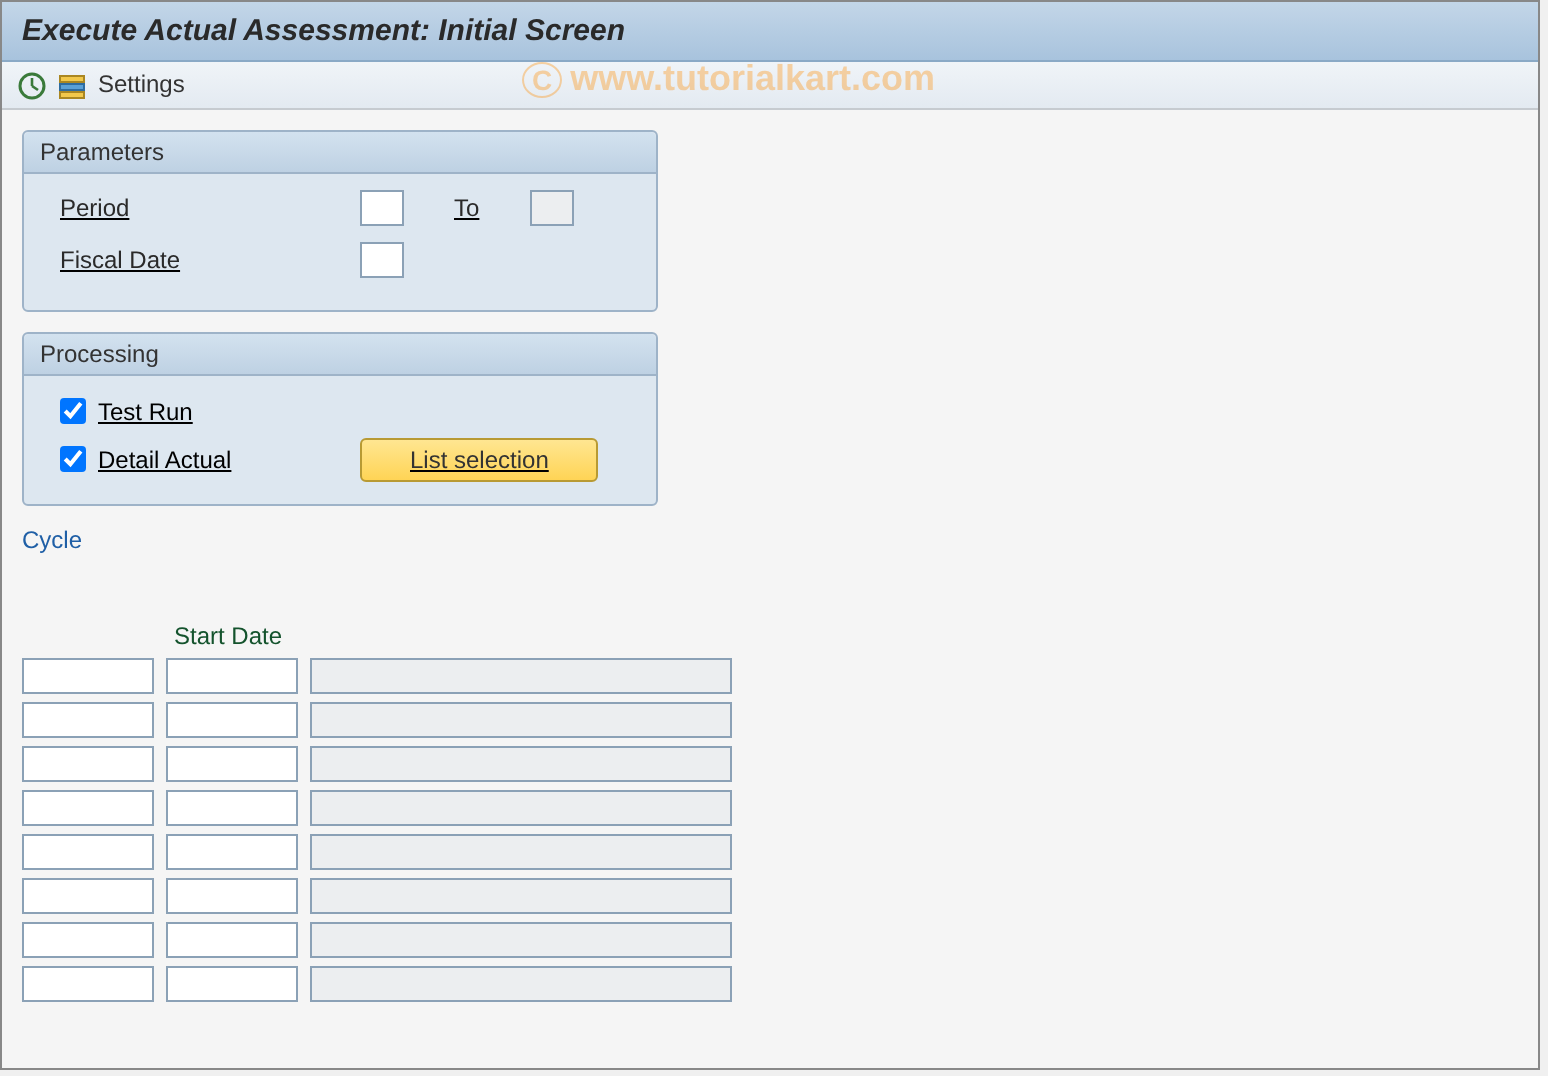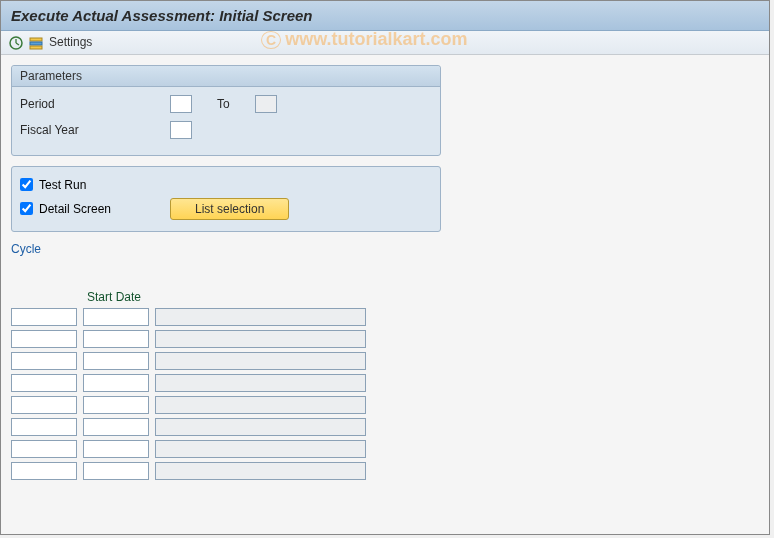--- a/index.html
+++ b/index.html
@@ -37,36 +37,37 @@
       gap: 6px;
       font-size: 12px;
       color: #333;
     }
     .toolbar svg { vertical-align: middle; }
     .toolbar span.settings-label { cursor: pointer; }
     .content {
       padding: 10px 10px;
     }
     .panel {
-      width: 430px;
+      width: 318px;
       background: #dde7f0;
       border: 1px solid #9eb3c8;
       border-radius: 3px;
       margin-bottom: 10px;
     }
     .panel-header {
       background: linear-gradient(to bottom, #d3e2ef, #bed1e3);
       border-bottom: 1px solid #9eb3c8;
       padding: 3px 8px;
       font-size: 12px;
       color: #333;
       border-radius: 3px 3px 0 0;
     }
     .panel-body {
-      padding: 6px 8px 10px 8px;
+      padding: 6px 8px 10px 18px;
+      text-decoration: underline;
     }
     .form-row {
       display: flex;
       align-items: center;
       margin-bottom: 4px;
       height: 22px;
     }
     .form-label {
       width: 150px;
       color: #2a2a2a;
@@ -185,38 +186,39 @@
     <div class="panel">
       <div class="panel-header">Parameters</div>
       <div class="panel-body">
         <div class="form-row">
           <span class="form-label">Period</span>
           <input class="short-input" value="" style="">
           <span class="to-label">To</span>
           <input class="short-input to-input" value="" style="">
         </div>
         <div class="form-row">
-          <span class="form-label">Fiscal Year</span>
+          <span class="form-label">Fiscal Date</span>
           <input class="short-input" value="" style="">
         </div>
       </div>
     </div>
 
     <div class="panel">
+      <div class="panel-header">Processing</div>
       <div class="panel-body">
         <div class="check-row">
           <div class="cb-area">
             <input type="checkbox" checked="" style="">
             <span>Test Run</span>
           </div>
         </div>
         <div class="check-row">
           <div class="cb-area">
             <input type="checkbox" checked="" style="">
-            <span>Detail Screen</span>
+            <span>Detail Actual</span>
           </div>
           <button class="yellow-btn">List selection</button>
         </div>
       </div>
     </div>
 
     <div class="table-area">
       <div class="table-headers">
         <div class="th-cycle">Cycle</div>
         <div class="th-startdate">Start Date</div>

